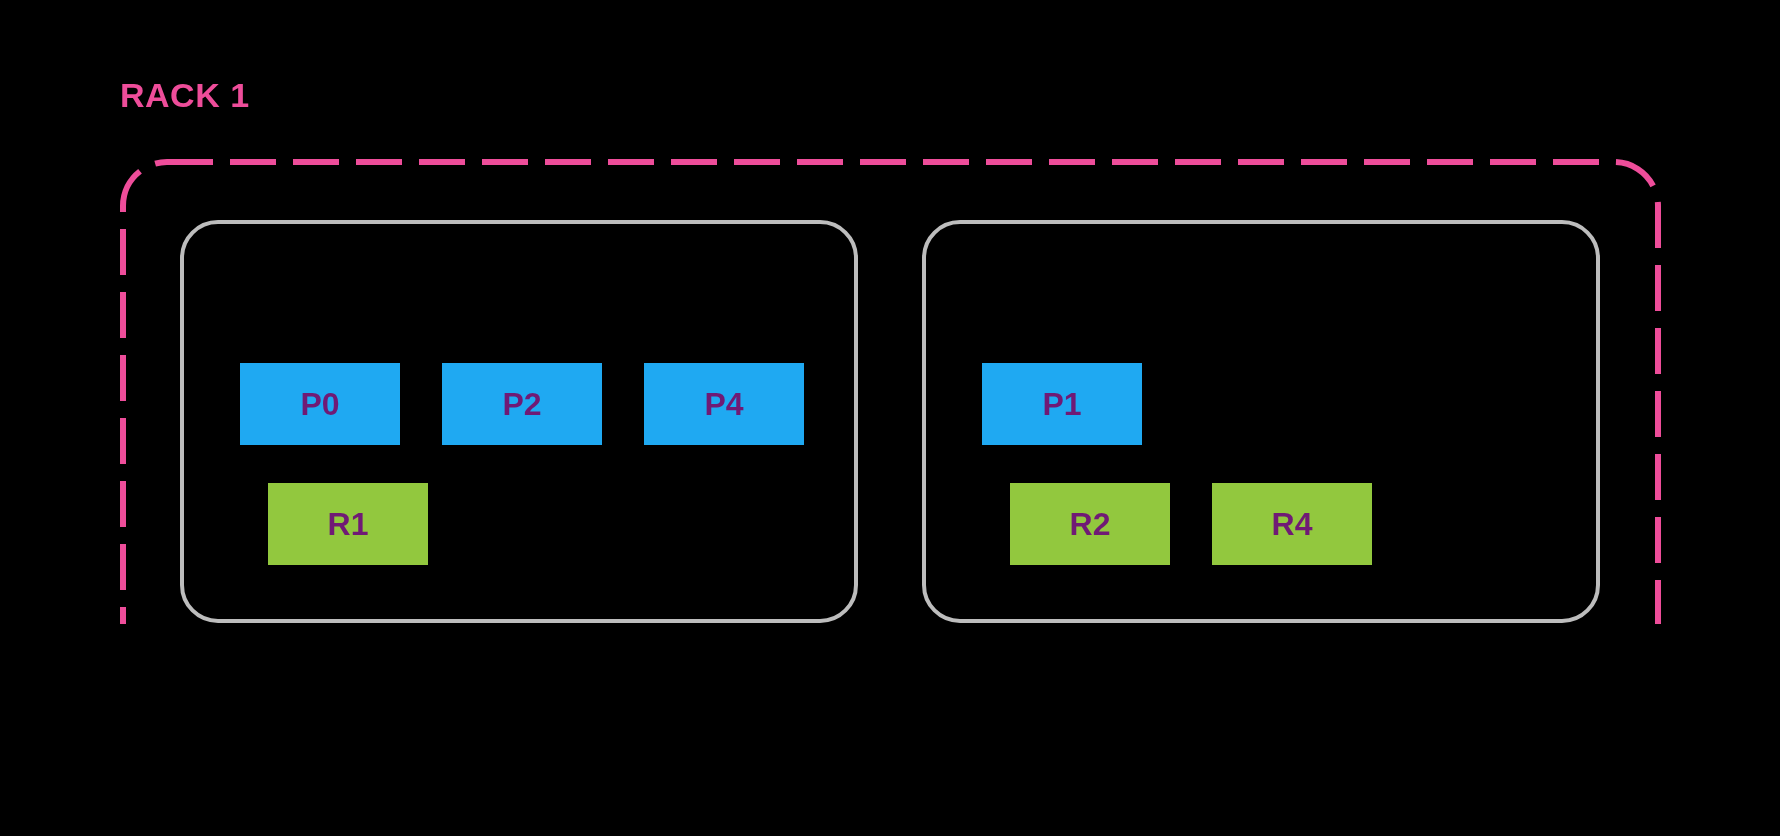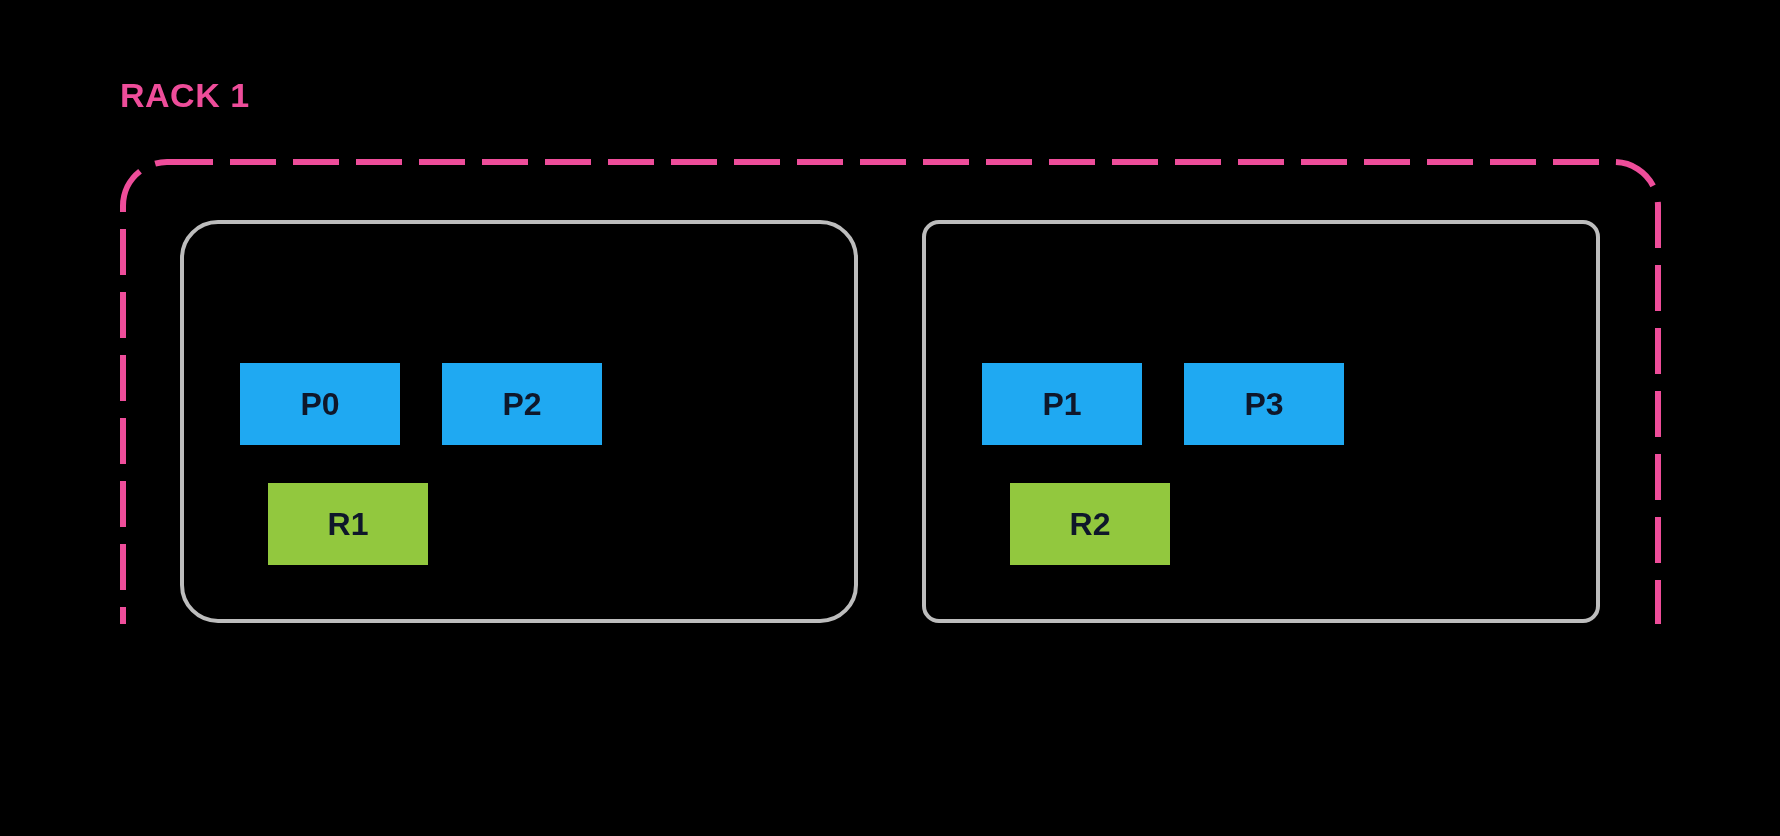--- a/index.html
+++ b/index.html
@@ -39,64 +39,65 @@
     height: 403px;
     box-sizing: border-box;
     border: 4px solid #BDBDBD;
     border-radius: 38px;
     display: flex;
     flex-direction: column;
     justify-content: flex-end;
     padding: 0 0 54px 56px;
   }
   .host-1 { left: 180px; }
-  .host-2 { left: 922px; border-radius: 17px; }
+  .host-2 { left: 922px; }
   .node-row {
     display: flex;
     gap: 42px;
   }
   .node-row + .node-row { margin-top: 38px; padding-left: 28px; }
   .node {
     width: 160px;
     height: 82px;
     display: flex;
     align-items: center;
     justify-content: center;
     font-size: 32px;
     font-weight: bold;
-    color: #0f172a;
+    color: #701a75;
     flex: 0 0 auto;
   }
   .node.primary { background: #1FA9F2; }
   .node.replica { background: #92C83E; }
 </style>
 </head>
 <body>
 
 <div class="stage">
 
   <div class="rack-label">RACK 1</div>
 
   <svg class="rack-border" width="1547" height="600" viewBox="0 0 1547 600" xmlns="http://www.w3.org/2000/svg" aria-hidden="true">
     <rect x="6" y="6" width="1535" height="588" rx="44" ry="44" fill="none" stroke="#EE4D9A" stroke-width="6" stroke-dasharray="46 17" stroke-linecap="butt"></rect>
   </svg>
 
   <div class="host host-1">
     <div class="node-row">
       <div class="node primary">P0</div>
       <div class="node primary">P2</div>
+      <div class="node primary">P4</div>
     </div>
     <div class="node-row">
       <div class="node replica">R1</div>
     </div>
   </div>
 
   <div class="host host-2">
     <div class="node-row">
       <div class="node primary">P1</div>
-      <div class="node primary">P3</div>
     </div>
     <div class="node-row">
       <div class="node replica">R2</div>
+      <div class="node replica">R4</div>
     </div>
   </div>
 
 </div>
 
 </body></html>

